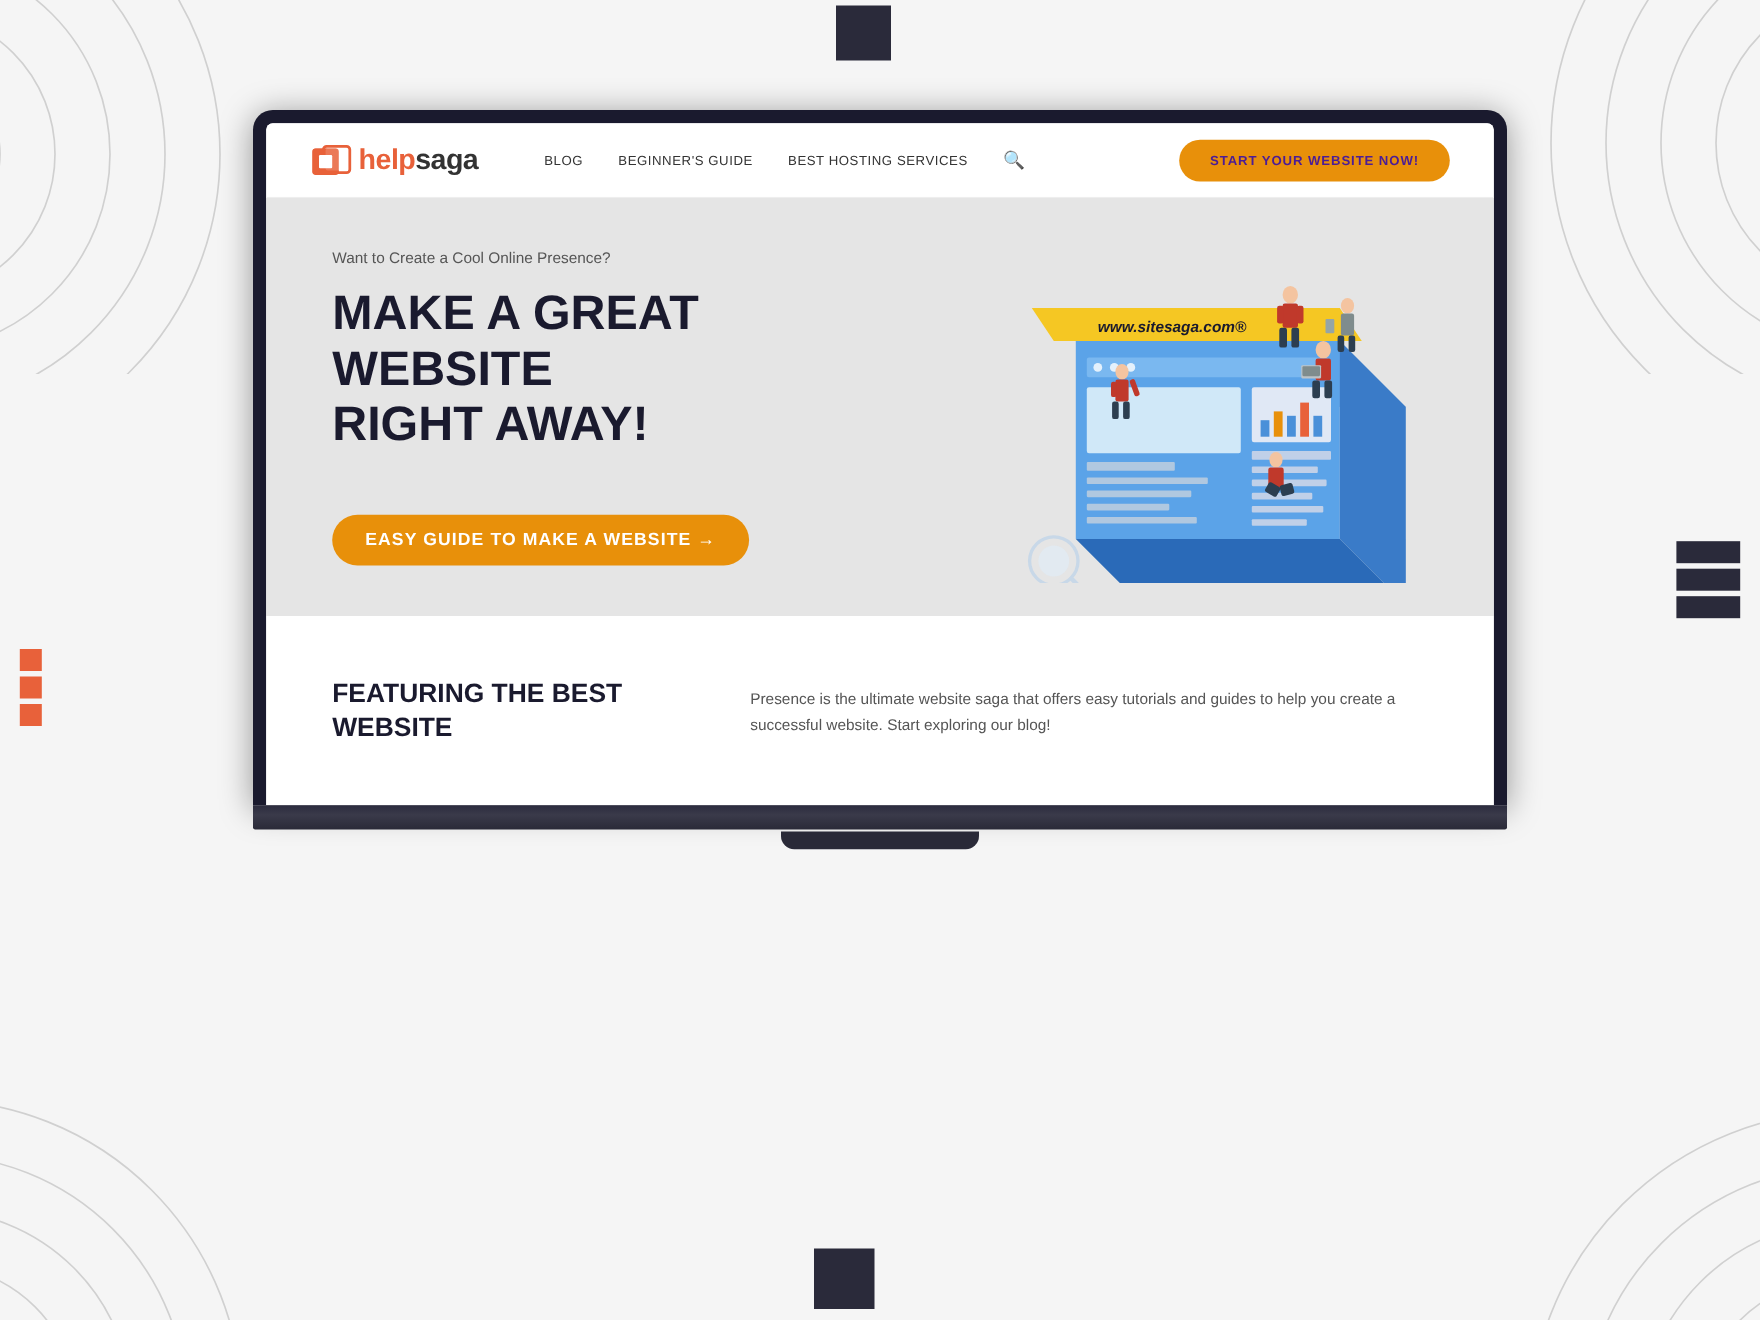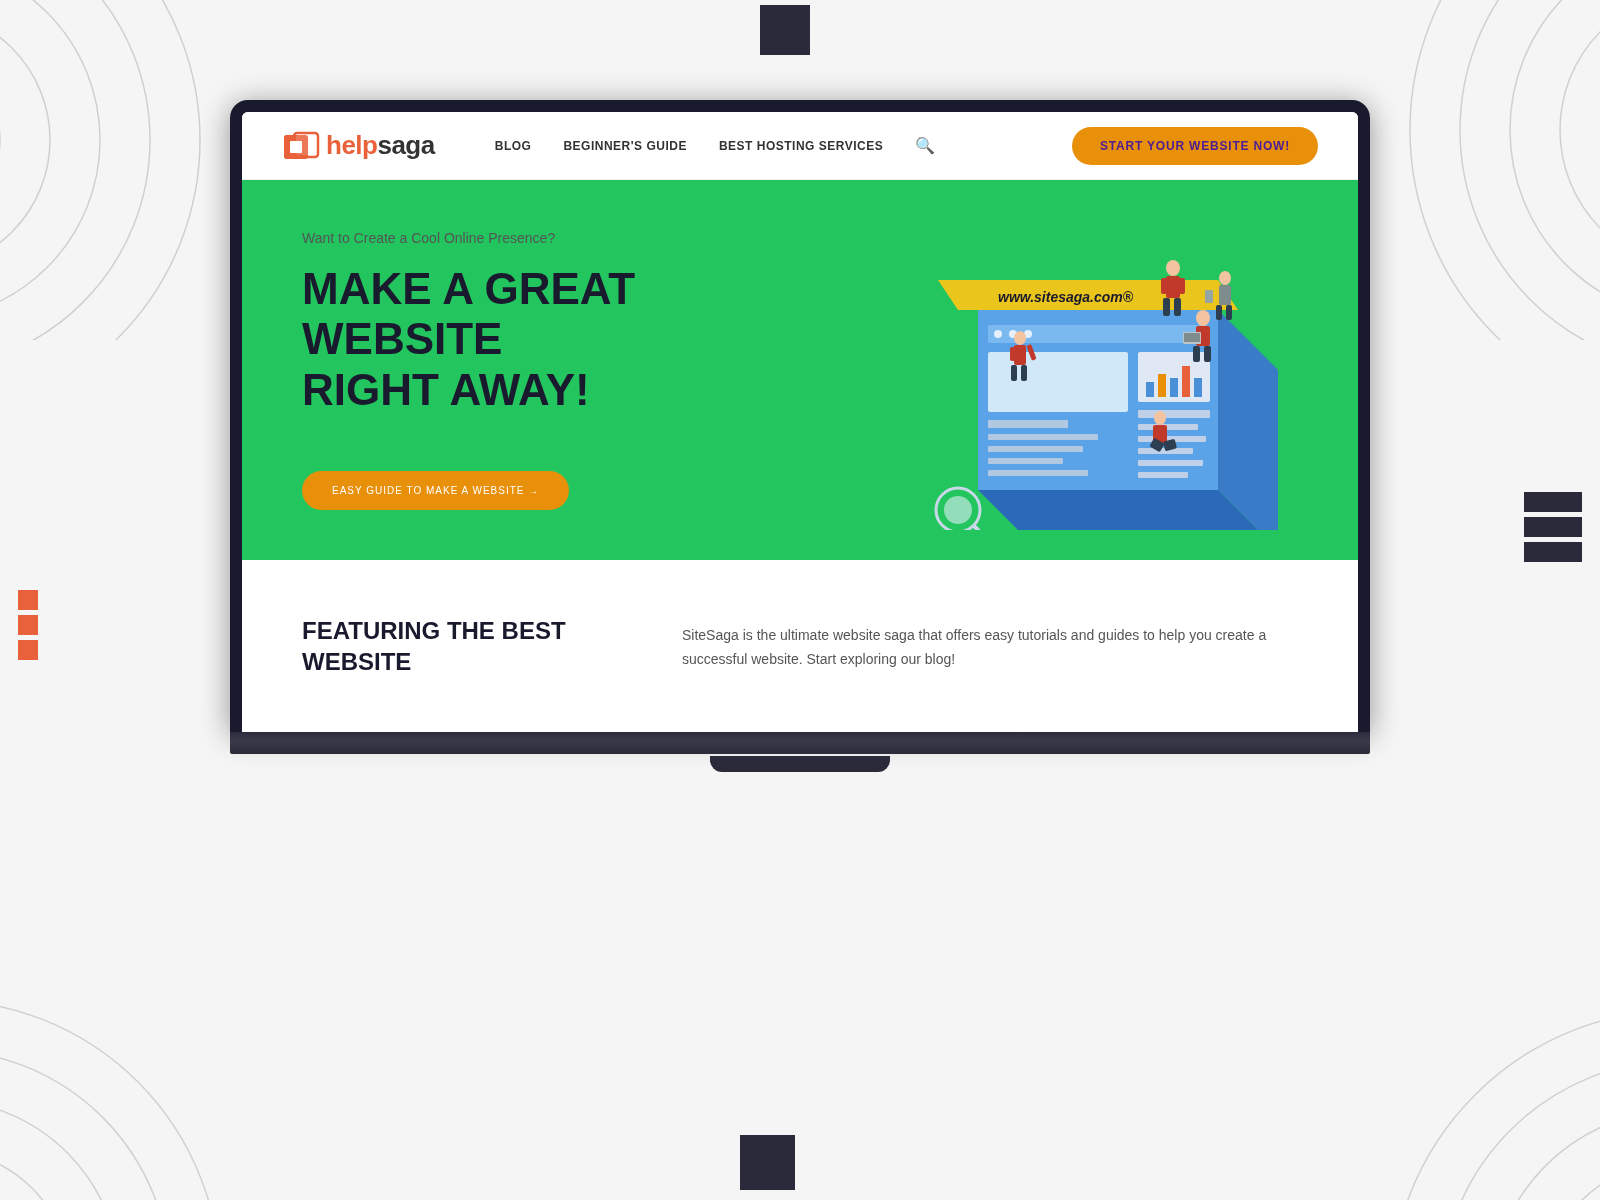--- a/index.html
+++ b/index.html
@@ -177,21 +177,21 @@
 
     .nav-links {
       display: flex;
       gap: 32px;
       align-items: center;
       flex: 1;
     }
 
     .nav-link {
       font-size: 12px;
-      font-weight: 700;
+      font-weight: 400;
       color: #333;
       text-decoration: none;
       letter-spacing: 0.5px;
       text-transform: uppercase;
     }
 
     .nav-search {
       font-size: 16px;
       color: #555;
       cursor: pointer;
@@ -206,21 +206,21 @@
       font-size: 12px;
       font-weight: 700;
       letter-spacing: 0.8px;
       text-transform: uppercase;
       cursor: pointer;
       white-space: nowrap;
     }
 
     
     .hero-section {
-      background: #22c55e;
+      background: #e5e5e5;
       display: flex;
       align-items: center;
       padding: 50px 60px 50px 60px;
       height: 380px;
       position: relative;
     }
 
     .hero-left {
       flex: 1;
       padding-right: 40px;
@@ -240,22 +240,22 @@
       margin-bottom: 56px;
       text-transform: uppercase;
     }
 
     .hero-btn {
       background: #e8900a;
       color: #fff;
       border: none;
       border-radius: 30px;
       padding: 14px 30px;
-      font-size: 10px;
-      font-weight: 400;
+      font-size: 16px;
+      font-weight: 700;
       letter-spacing: 1px;
       text-transform: uppercase;
       cursor: pointer;
       display: inline-flex;
       align-items: center;
       gap: 8px;
     }
 
     .hero-right {
       width: 480px;
@@ -526,21 +526,21 @@
                 <rect x="-8" y="20" width="8" height="13" rx="1" fill="#95a5a6"></rect>
               </g>
             </svg>
           </div>
         </section>
 
         <section class="bottom-section">
           <div class="bottom-title">
             <span>FEATURING THE BEST WEBSITE</span><br>
           </div>
-          <p class="bottom-desc">SiteSaga is the ultimate website saga that offers easy tutorials and guides to help you create a successful website. Start exploring our blog!</p>
+          <p class="bottom-desc">Presence is the ultimate website saga that offers easy tutorials and guides to help you create a successful website. Start exploring our blog!</p>
         </section>
 
       </div>
     </div>
 
     <div class="laptop-base"></div>
     <div class="laptop-stand"></div>
   </div>
 </div>
 

